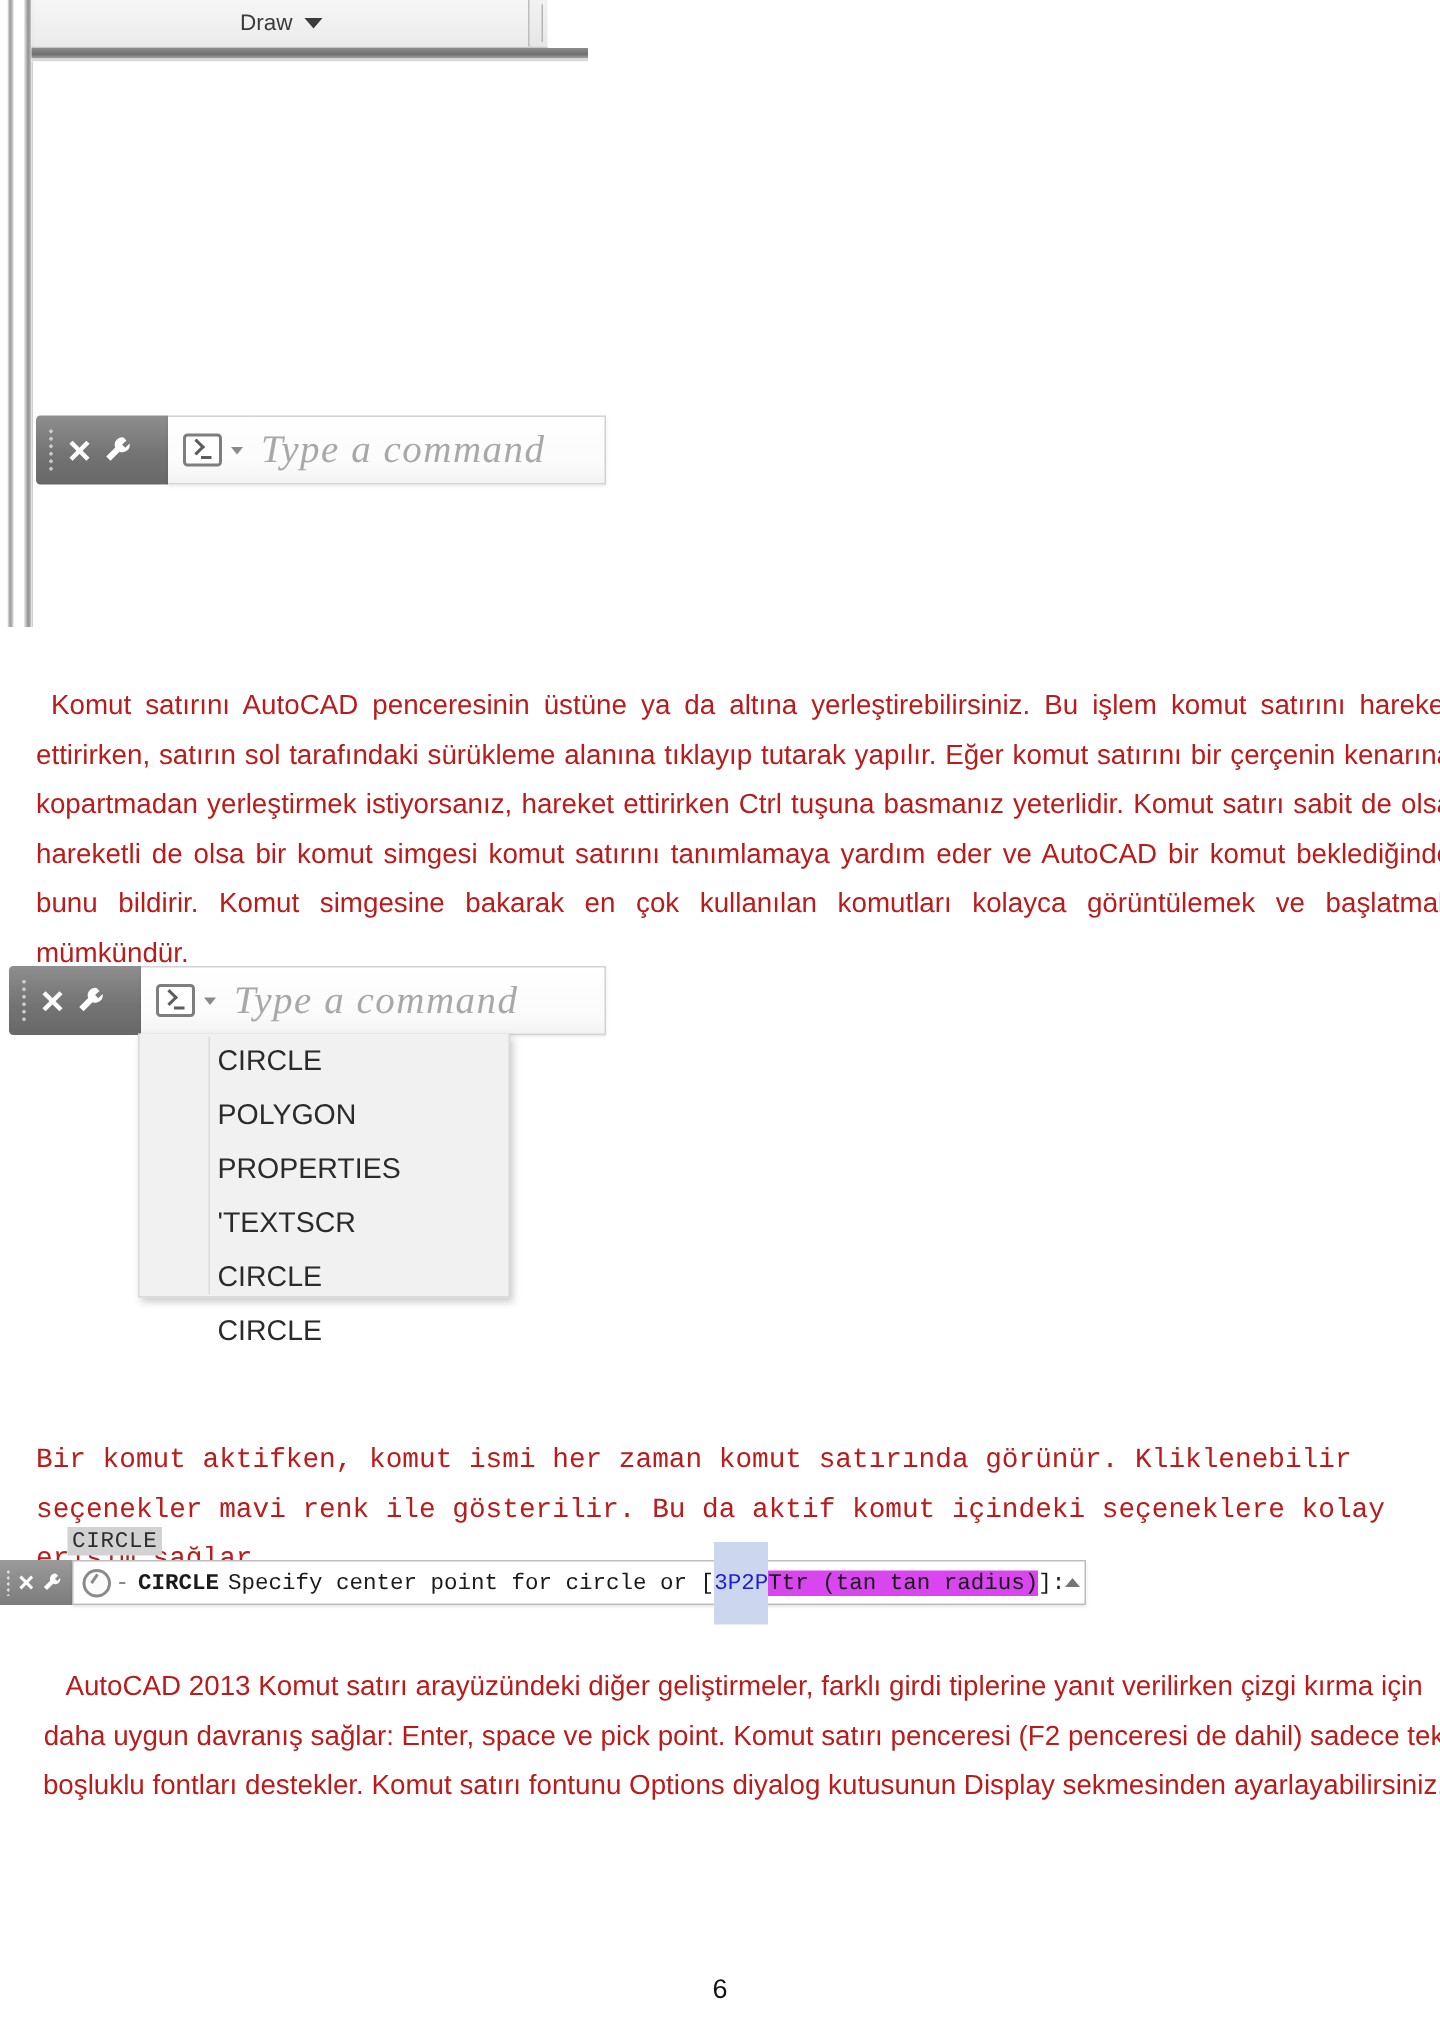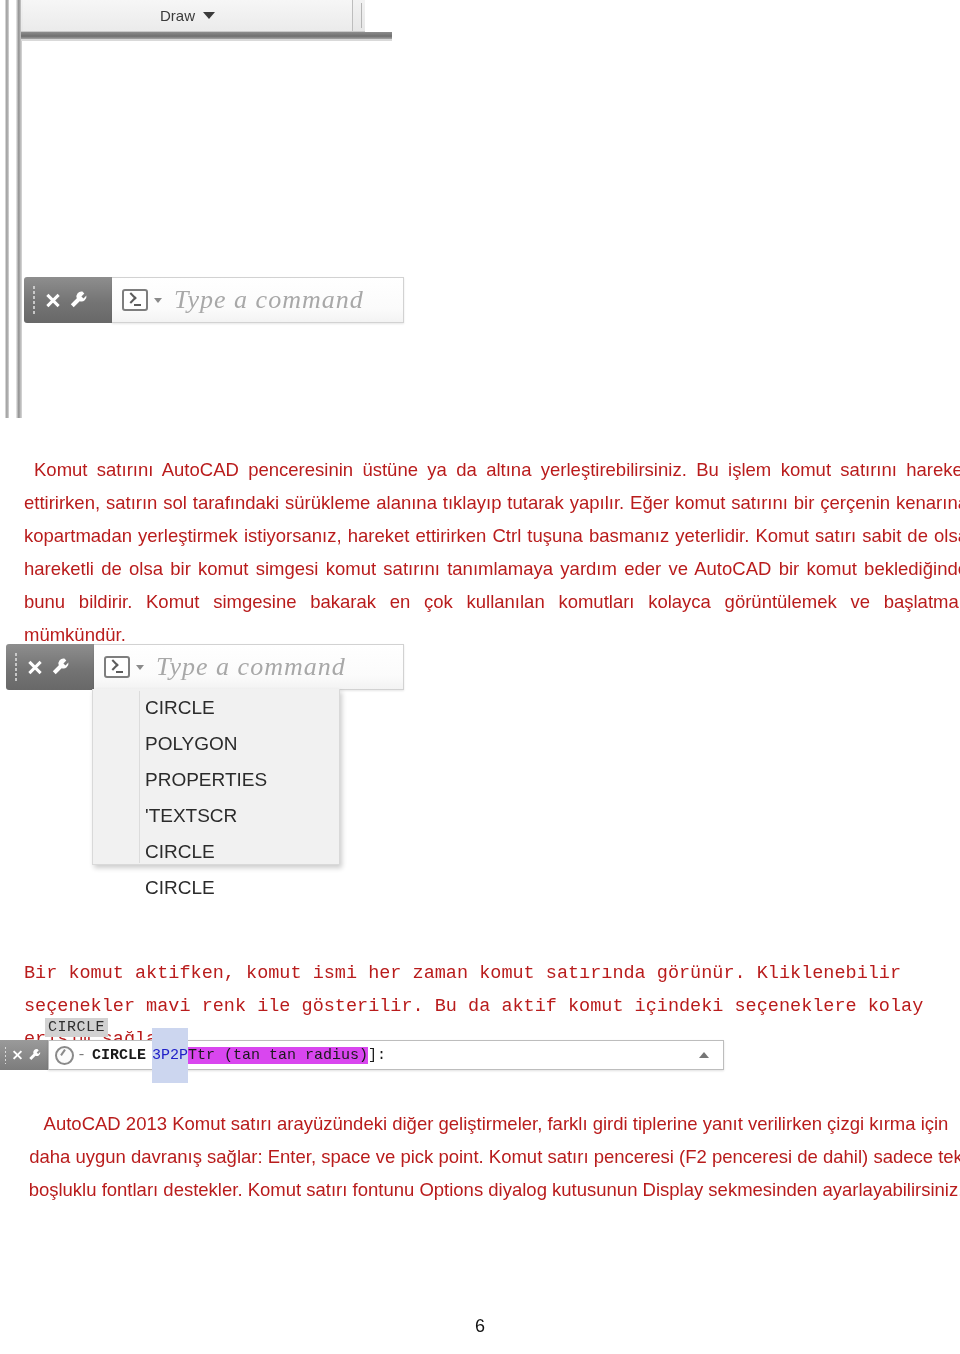--- a/index.html
+++ b/index.html
@@ -435,20 +435,21 @@
       <span class="icon-wrench-s">
         <svg viewBox="0 0 20 20" width="14" height="14" aria-hidden="true">
           <path d="M13.4 1.6a5 5 0 0 0-5.6 6.7L1.8 14.3l2.9 2.9 6-6a5 5 0 0 0 6.7-5.6l-2.9 2.9-2.1-2.1 2.9-2.8z" fill="#ffffff"></path>
         </svg>
       </span>
     </div>
     <div class="cmd3-field">
       <span class="icon-circlecmd"></span>
       <span class="cmd3-dash">-</span>
       <span class="cmd3-name">CIRCLE</span>
+      <span>Specify center point for circle or [</span>
       <span class="opt-blue">3P</span>
       <span class="opt-sep"> </span>
       <span class="opt-blue">2P</span>
       <span class="opt-sep"> </span>
       <span class="opt-plain-hl">Ttr (tan tan radius)</span>
       <span>]:</span>
       <span class="cmd3-uparrow"></span>
     </div>
   </div>
 </div>

